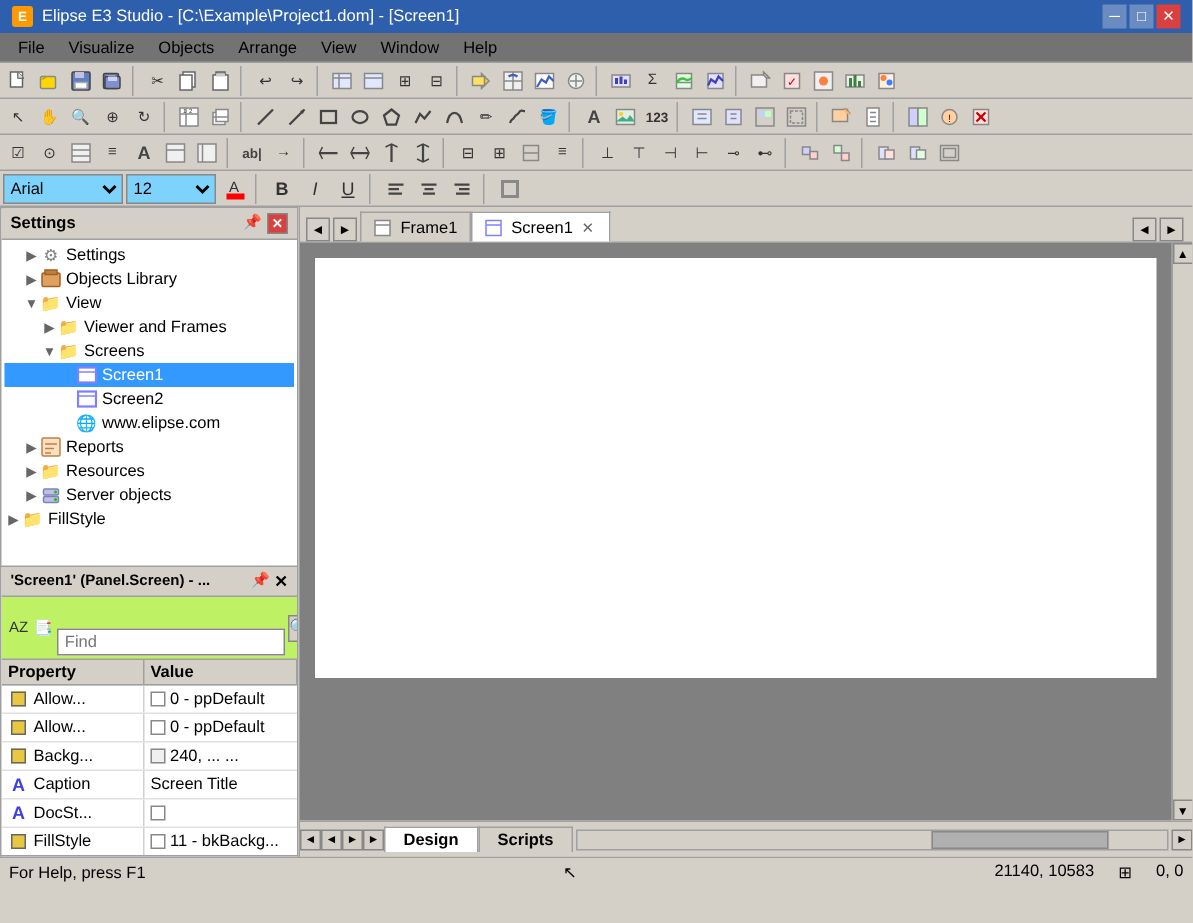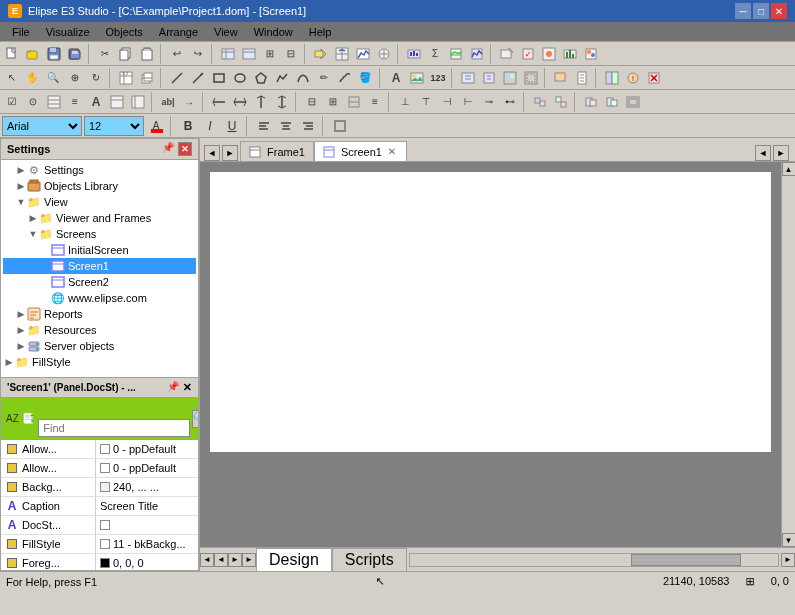--- a/index.html
+++ b/index.html
@@ -34,21 +34,21 @@
     .tree-item.selected { background: #3399ff; color: white; }
     .tree-expand { width: 12px; height: 12px; display: flex; align-items: center; justify-content: center; font-size: 9px; color: #666; }
     .tree-icon { width: 14px; height: 14px; margin-right: 3px; display: flex; align-items: center; justify-content: center; }
     .tree-label { font-size: 11px; }
     .tree-indent { width: 12px; flex-shrink: 0; }
     
     
     #props-panel { background: #ffffff; border: 1px solid #a0a0a0; border-top: none; }
     #props-header { background: #d4d0c8; padding: 3px 6px; font-size: 11px; font-weight: bold; display: flex; justify-content: space-between; align-items: center; border-bottom: 1px solid #a0a0a0; }
     #props-header .header-controls { display: flex; gap: 3px; }
-    #props-toolbar { background: #84cc16; padding: 2px 4px; display: flex; align-items: center; gap: 2px; border-bottom: 1px solid #a0a0a0; }
+    #props-toolbar { background: #bef264; padding: 2px 4px; display: flex; align-items: center; gap: 2px; border-bottom: 1px solid #a0a0a0; }
     #search-box { height: 18px; border: 1px solid #888; background: white; flex: 1; padding: 0 4px; font-size: 11px; margin-top: 19px; }
     .props-search-btn { width: 18px; height: 18px; border: 1px solid #888; background: #d4d0c8; cursor: pointer; display: flex; align-items: center; justify-content: center; font-size: 11px; }
     #props-grid { overflow-y: auto; }
     .props-col-header { display: grid; grid-template-columns: 95px 1fr; background: #d4d0c8; border-bottom: 1px solid #a0a0a0; }
     .props-col-header div { padding: 2px 4px; font-size: 11px; font-weight: bold; border-right: 1px solid #a0a0a0; }
     .prop-row { display: grid; grid-template-columns: 95px 1fr; border-bottom: 1px solid #e0e0e0; }
     .prop-name { padding: 2px 4px; font-size: 11px; display: flex; align-items: center; gap: 3px; border-right: 1px solid #d0d0d0; overflow: hidden; }
     .prop-value { padding: 2px 4px; font-size: 11px; display: flex; align-items: center; gap: 3px; overflow: hidden; }
     .prop-icon { width: 14px; height: 14px; display: flex; align-items: center; justify-content: center; flex-shrink: 0; }
     
@@ -59,21 +59,21 @@
     #tab-bar { background: #d4d0c8; display: flex; align-items: flex-end; padding: 2px 4px 0; border-bottom: 1px solid #a0a0a0; position: relative; }
     .tab-nav-btn { width: 16px; height: 16px; border: 1px solid #888; background: #d4d0c8; cursor: pointer; display: flex; align-items: center; justify-content: center; font-size: 9px; margin-right: 2px; }
     .tab { display: flex; align-items: center; background: #d4d0c8; border: 1px solid #a0a0a0; border-bottom: none; padding: 2px 8px; cursor: pointer; font-size: 11px; gap: 4px; height: 20px; }
     .tab.active { background: #ffffff; z-index: 1; }
     .tab .tab-close { width: 12px; height: 12px; border: none; background: transparent; cursor: pointer; font-size: 10px; color: #666; display: flex; align-items: center; justify-content: center; }
     .tab .tab-icon { width: 14px; height: 12px; }
     
     
     #canvas-area { flex: 1; background: #808080; overflow: auto; position: relative; }
     #canvas-inner { background: white; margin: 10px; min-height: 300px; min-width: 400px; }
-    .bottom-tab { padding: 2px 12px; background: #d4d0c8; border: 1px solid #a0a0a0; border-bottom: none; cursor: pointer; font-size: 16px; }
+    .bottom-tab { padding: 2px 12px; background: #d4d0c8; border: 1px solid #a0a0a0; border-bottom: none; cursor: pointer; font-size: 11px; font-weight: bold; }
     .bottom-tab.active { background: #ffffff; }
     
     
     #status-bar { background: #d4d0c8; border-top: 1px solid #a0a0a0; display: flex; align-items: center; justify-content: space-between; padding: 0 6px; height: 20px; font-size: 11px; }
     
     
     .tb-select { height: 20px; border: 1px solid #888; background: #7dd3fc; font-size: 11px; min-width: 60px; }
     .color-swatch { width: 12px; height: 4px; position: absolute; bottom: 2px; left: 4px; }
     
     
@@ -606,33 +606,20 @@
         </div>
 
         <div class="tree-item">
           <div class="tree-indent"></div>
           <div class="tree-indent"></div>
           <div class="tree-expand">▼</div>
           <div class="tree-icon icon-folder">📁</div>
           <span class="tree-label">Screens</span>
         </div>
 
-        <div class="tree-item">
-          <div class="tree-indent"></div>
-          <div class="tree-indent"></div>
-          <div class="tree-indent"></div>
-          <div class="tree-expand" style="width:12px;"></div>
-          <div class="tree-icon">
-              <svg width="14" height="12" viewBox="0 0 14 12">
-                <rect x="1" y="1" width="12" height="10" fill="white" stroke="#8080ff" stroke-width="1.5"></rect>
-                <line x1="1" y1="4" x2="13" y2="4" stroke="#8080ff"></line>
-              </svg>
-            </div>
-          <span class="tree-label">InitialScreen</span>
-        </div>
 
         <div class="tree-item selected">
           <div class="tree-indent"></div>
           <div class="tree-indent"></div>
           <div class="tree-indent"></div>
           <div class="tree-expand" style="width:12px;"></div>
           <div class="tree-icon">
               <svg width="14" height="12" viewBox="0 0 14 12">
                 <rect x="1" y="1" width="12" height="10" fill="white" stroke="#8080ff" stroke-width="1.5"></rect>
                 <line x1="1" y1="4" x2="13" y2="4" stroke="#8080ff"></line>
@@ -702,33 +689,37 @@
         <div class="tree-item">
           <div class="tree-expand">▶</div>
           <div class="tree-icon icon-folder">📁</div>
           <span class="tree-label">FillStyle</span>
         </div>
       </div>
     </div>
 
     <div id="props-panel" style="flex:1; background:white; border:1px solid #a0a0a0; border-top:none; display:flex; flex-direction:column; overflow:hidden;">
       <div id="props-header">
-        <span style="font-size:10px;font-weight:bold;">'Screen1' (Panel.DocSt) - ...</span>
+        <span style="font-size:10px;font-weight:bold;">'Screen1' (Panel.Screen) - ...</span>
         <div class="header-controls">
           <span style="cursor:pointer;font-size:10px;">📌</span>
           <span class="header-btn close-btn">✕</span>
         </div>
       </div>
       <div id="props-toolbar">
         <button class="tb-btn">AZ</button>
         <button class="tb-btn">📑</button>
         <input id="search-box" type="text" placeholder="Find" style="">
         <button class="props-search-btn">🔍</button>
       </div>
       <div id="props-grid" style="overflow-y:auto; flex:1;">
+        <div class="props-col-header">
+          <div>Property</div>
+          <div>Value</div>
+        </div>
 
         <div class="prop-row">
           <div class="prop-name">
             <div class="prop-icon">
                 <div class="prop-icon-color" style="background:#e8c840;"></div>
               </div>
             <span>Allow...</span>
           </div>
           <div class="prop-value">
             <div class="prop-icon-color" style="background:white;border:1px solid #888;"></div>

